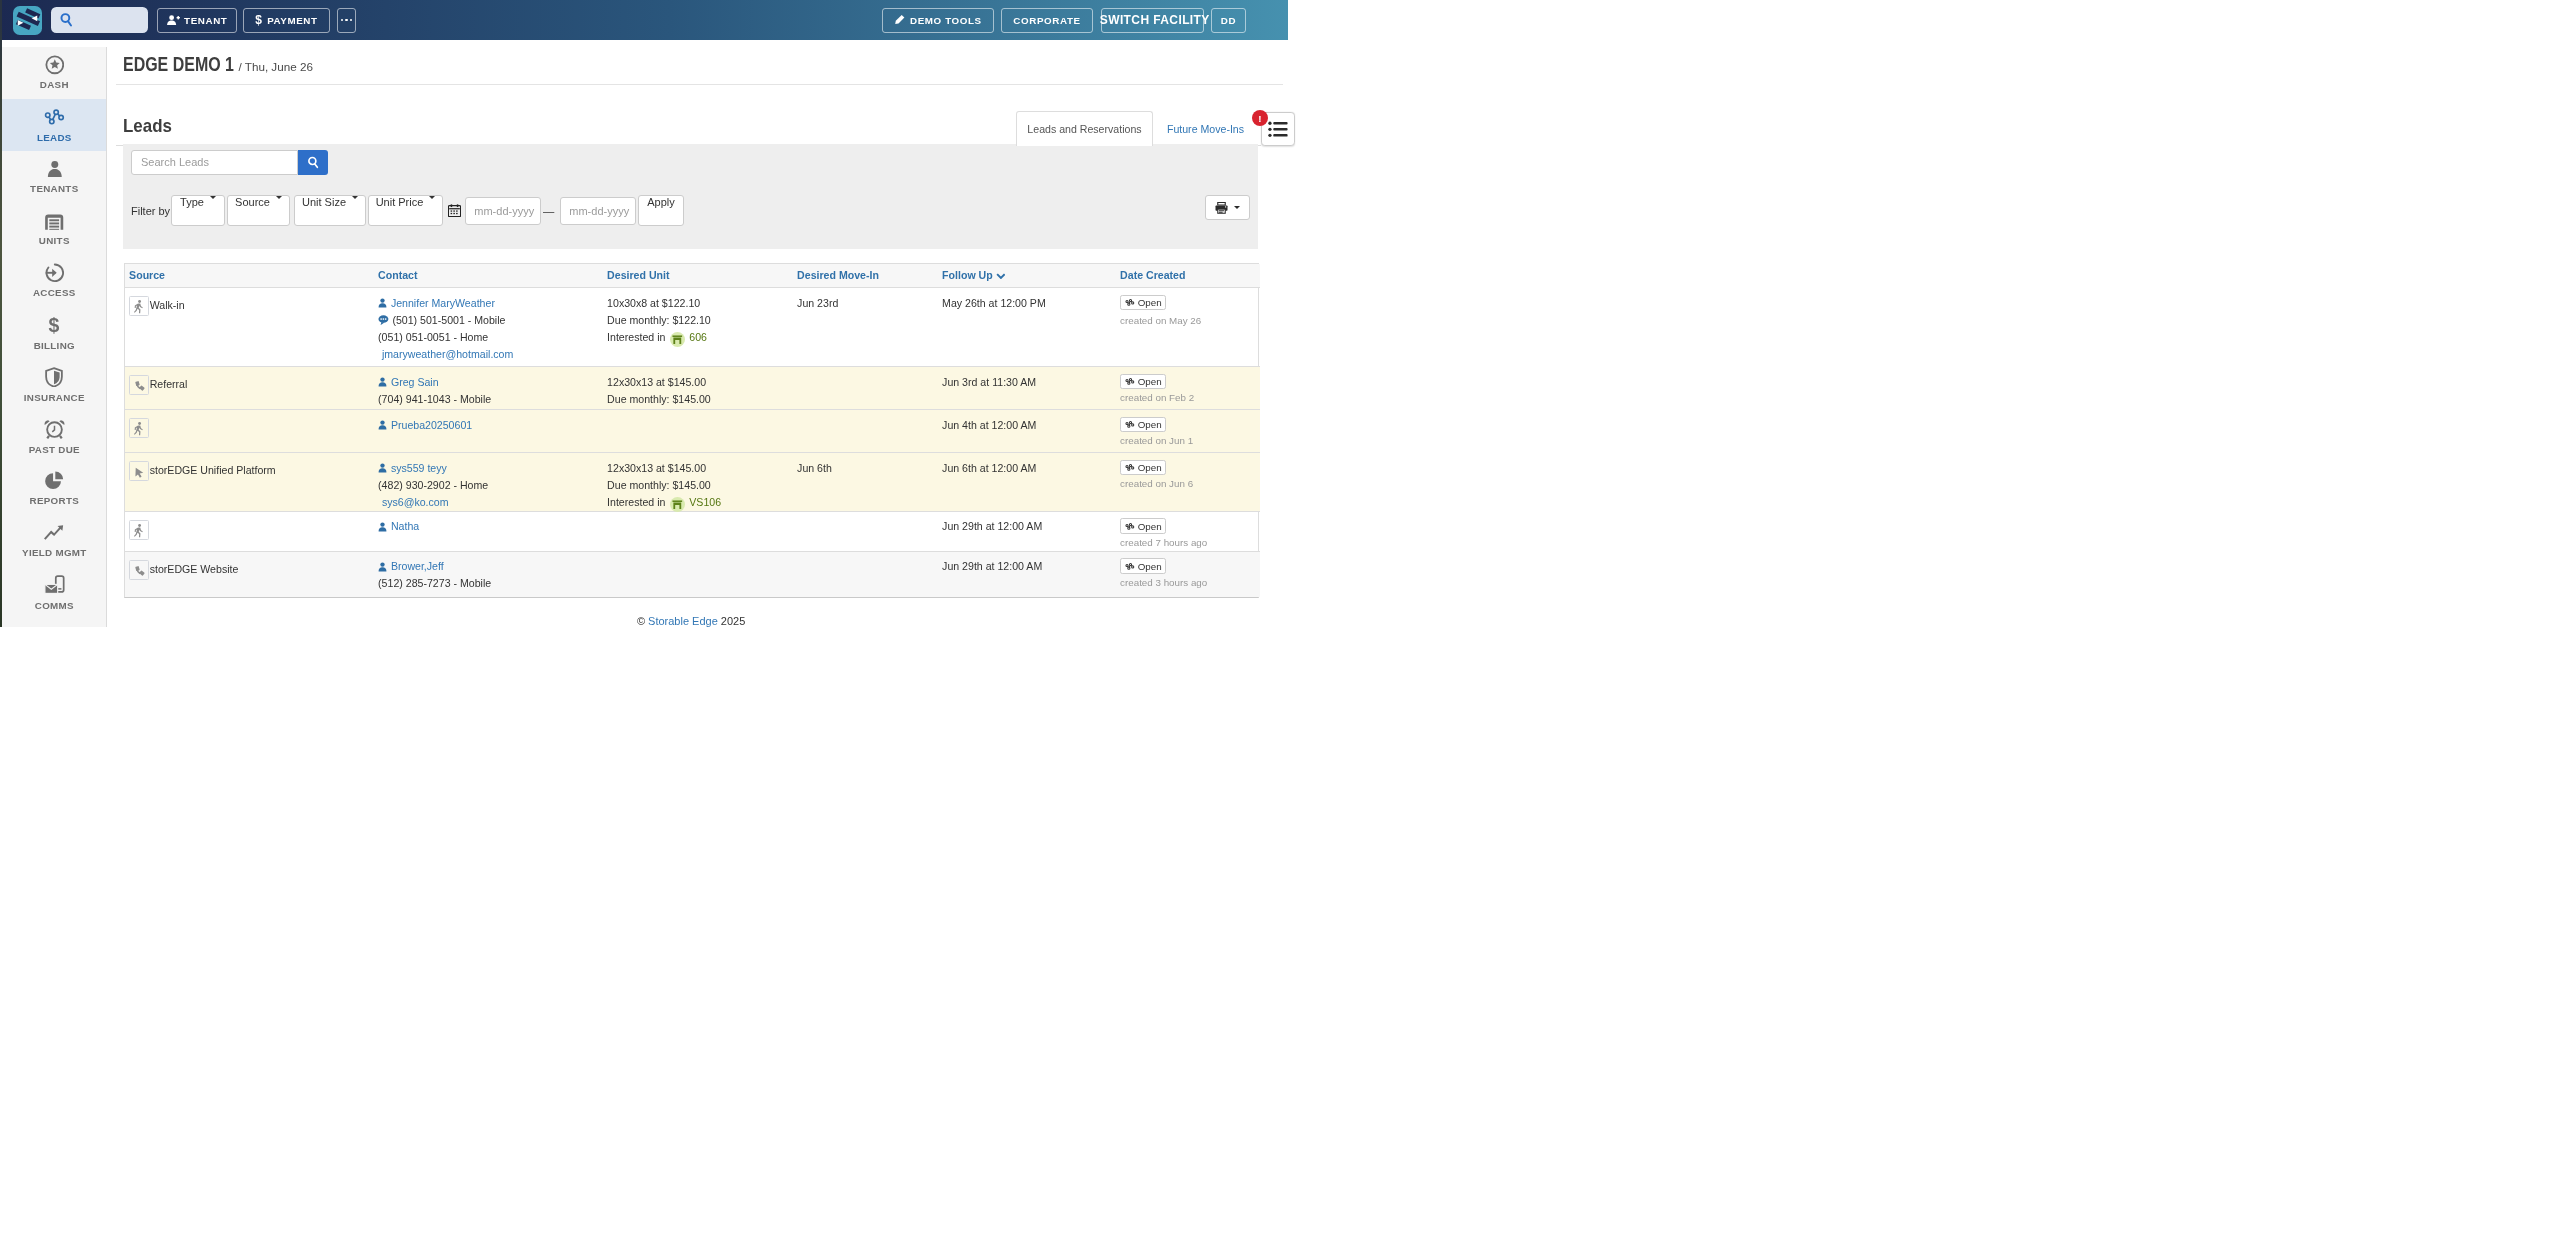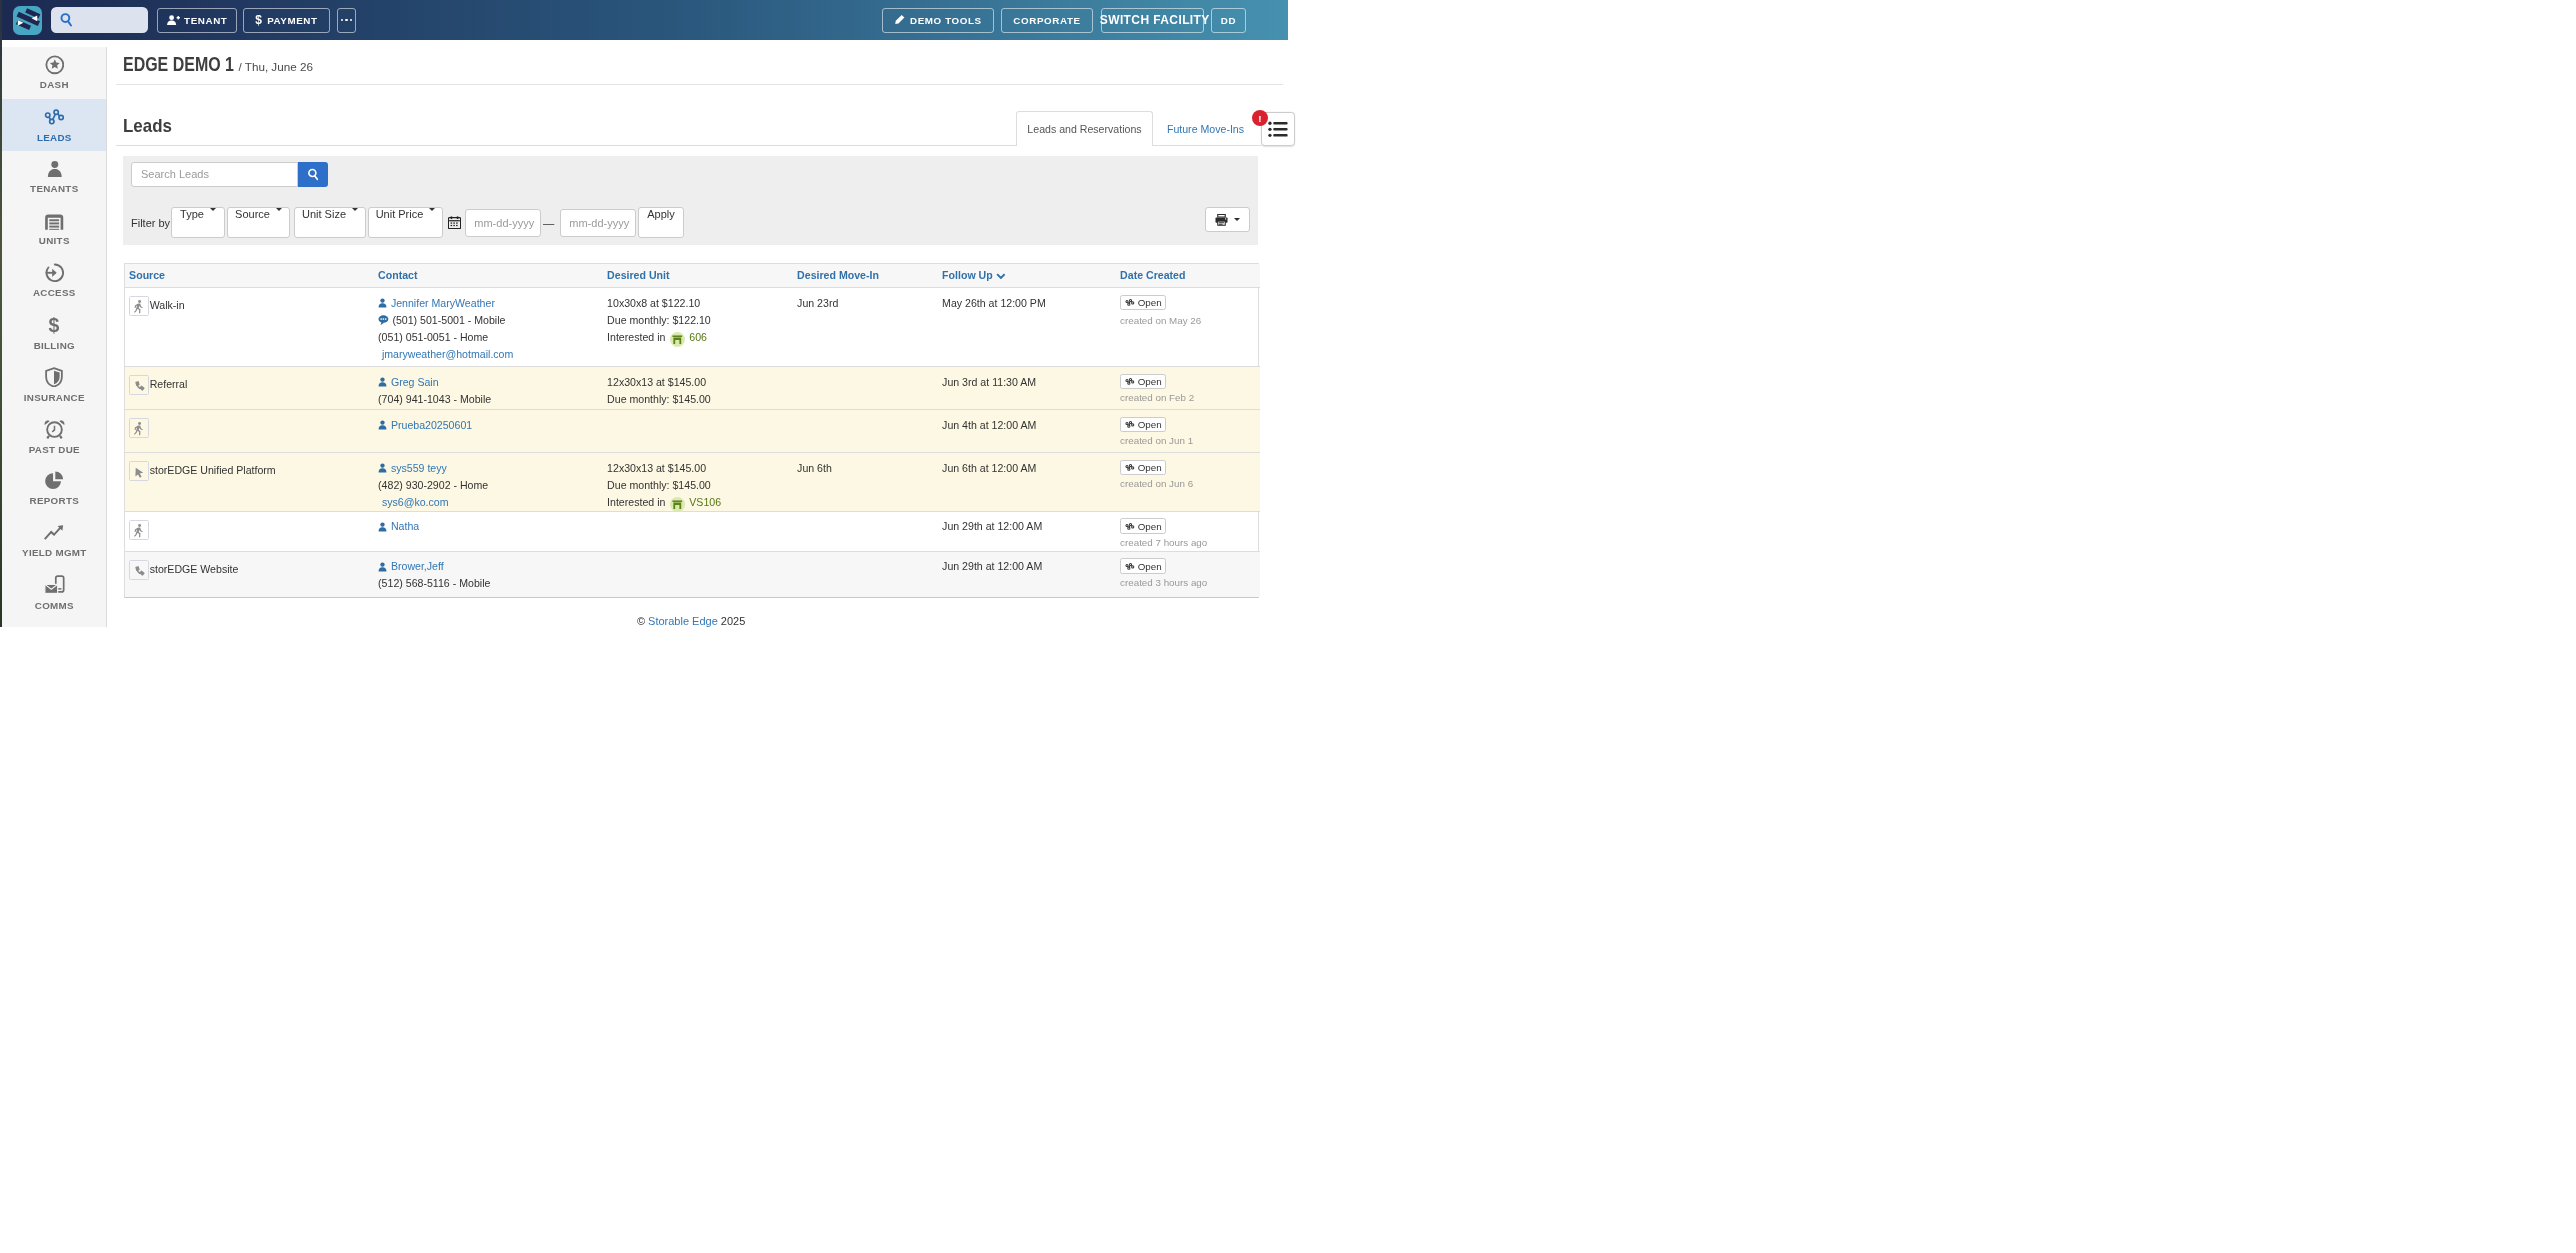--- a/index.html
+++ b/index.html
@@ -20,21 +20,21 @@
 #h1row .t{font-size:19.6px;font-weight:bold;color:#3e3e3e;display:inline-block;transform:scaleX(.815);transform-origin:0 50%;margin-right:-24px}
 #h1row .s{font-size:11.7px;color:#4a4a4a}
 #div1{position:absolute;left:8.7px;top:44px;width:1167px;border-top:0.8px solid #e4e4e4}
 #h2{position:absolute;left:16px;top:75px;font-size:19px;font-weight:bold;color:#3e3e3e;transform:scaleX(.89);transform-origin:0 50%}
 #tabline{position:absolute;left:8.7px;top:105px;width:1145px;border-top:0.8px solid #ddd}
 #activetab{position:absolute;left:909px;top:71px;width:137px;height:35px;background:#fff;border:0.8px solid #ddd;border-bottom:none;border-radius:3px 3px 0 0;display:flex;align-items:center;justify-content:center;font-size:10.6px;color:#555;z-index:3}
 #futuretab{position:absolute;left:1055px;top:71px;width:87px;height:35px;display:flex;align-items:center;justify-content:center;font-size:10.6px;color:#3277b5}
 #badge{position:absolute;left:1145px;top:70px;width:16px;height:16px;border-radius:50%;background:#d8232f;color:#fff;font-weight:bold;font-size:9.8px;display:flex;align-items:center;justify-content:center;z-index:6}
 #listbox{position:absolute;left:1154px;top:72px;width:34px;height:34px;background:#fff;border:0.8px solid #ccc;border-radius:3.8px;box-shadow:0 0.8px 1.5px rgba(0,0,0,.12);z-index:5;display:flex;align-items:center;padding-left:6px}
 
-#filter{position:absolute;left:16px;top:116px;width:1135px;height:89px;background:#eee}
+#filter{position:absolute;left:16px;top:104px;width:1135px;height:105px;background:#eee}
 #filter .inp{position:absolute;background:#fff;border:0.8px solid #ccc;color:#9b9b9b;font-size:11px}
 #searchinp{left:8px;top:6px;width:167px;height:25px;border-radius:3px 0 0 3px;line-height:23.4px;padding-left:9px}
 #searchbtn{position:absolute;left:175px;top:6px;width:30px;height:25px;background:#2e6fc9;border-radius:0 3px 3px 0;display:flex;align-items:center;justify-content:center}
 #filterby{position:absolute;left:8px;top:51px;height:31px;display:flex;align-items:center;font-size:11px;color:#333}
 .fbtn{position:absolute;top:51px;height:31px;background:#fff;border:0.8px solid #ccc;border-radius:3px;display:flex;align-items:flex-start;justify-content:center;font-size:11px;color:#333;gap:6px}
 .caret{width:0;height:0;border-left:3.4px solid transparent;border-right:3.4px solid transparent;border-top:3.8px solid #333;display:inline-block}
 .dinp{position:absolute;top:53px;height:27.6px;width:76px;background:#fff;border:0.8px solid #ccc;border-radius:3px;color:#9b9b9b;font-size:11px;line-height:26px;padding-left:8.3px}
 #printbtn{position:absolute;left:1082px;top:51px;width:45px;height:25px;background:#fff;border:0.8px solid #ccc;border-radius:3px;display:flex;align-items:center;justify-content:center;gap:6px}
 
 #tablewrap{position:absolute;left:16.6px;top:223px;width:1135px;border:0.8px solid #ddd;border-bottom:0.8px solid #c9c9c9}
@@ -431,21 +431,21 @@
                     <rect x="3.6" y="1.8" width="4.8" height="5.8" rx="1" transform="rotate(-16 6 4.7)"></rect>
                     <rect x="8.9" y="8.4" width="6" height="4.8" rx="1" transform="rotate(38 11.9 10.8)"></rect>
                     <path d="M4.6 6.8 Q5.1 10.4 8.9 12.2 L10.3 10.1 Q7 8.9 6.7 5.9 Z"></path>
                   </g>
                 </svg></span><span class="srclbl">storEDGE Website</span></td>
     <td>
       <div><svg width="9" height="9.8" viewBox="0 0 12 13" style="vertical-align:-1.5px;margin-right:3.8px" fill="#2e6da4">
                   <circle cx="6" cy="3.4" r="2.9"></circle>
                   <path d="M0.8 12.5 C0.8 8.3 3.5 7.1 6 7.1 C8.5 7.1 11.2 8.3 11.2 12.5 Z"></path>
                 </svg><a>Brower,Jeff</a></div>
-      <div>(512) 568-5116 - Mobile</div>
+      <div>(512) 285-7273 - Mobile</div>
     </td>
     <td></td>
             <td></td>
     <td>Jun 29th at 12:00 AM</td>
     <td>
               <div class="openbtn"><svg width="9.8" height="9" viewBox="0 0 27 26">
                   <g fill="none" stroke="#333" stroke-width="3">
                     <circle cx="5.2" cy="10.2" r="3.1"></circle>
                     <circle cx="10.4" cy="17.8" r="3.1"></circle>
                     <circle cx="15.3" cy="7.2" r="3.1"></circle>

